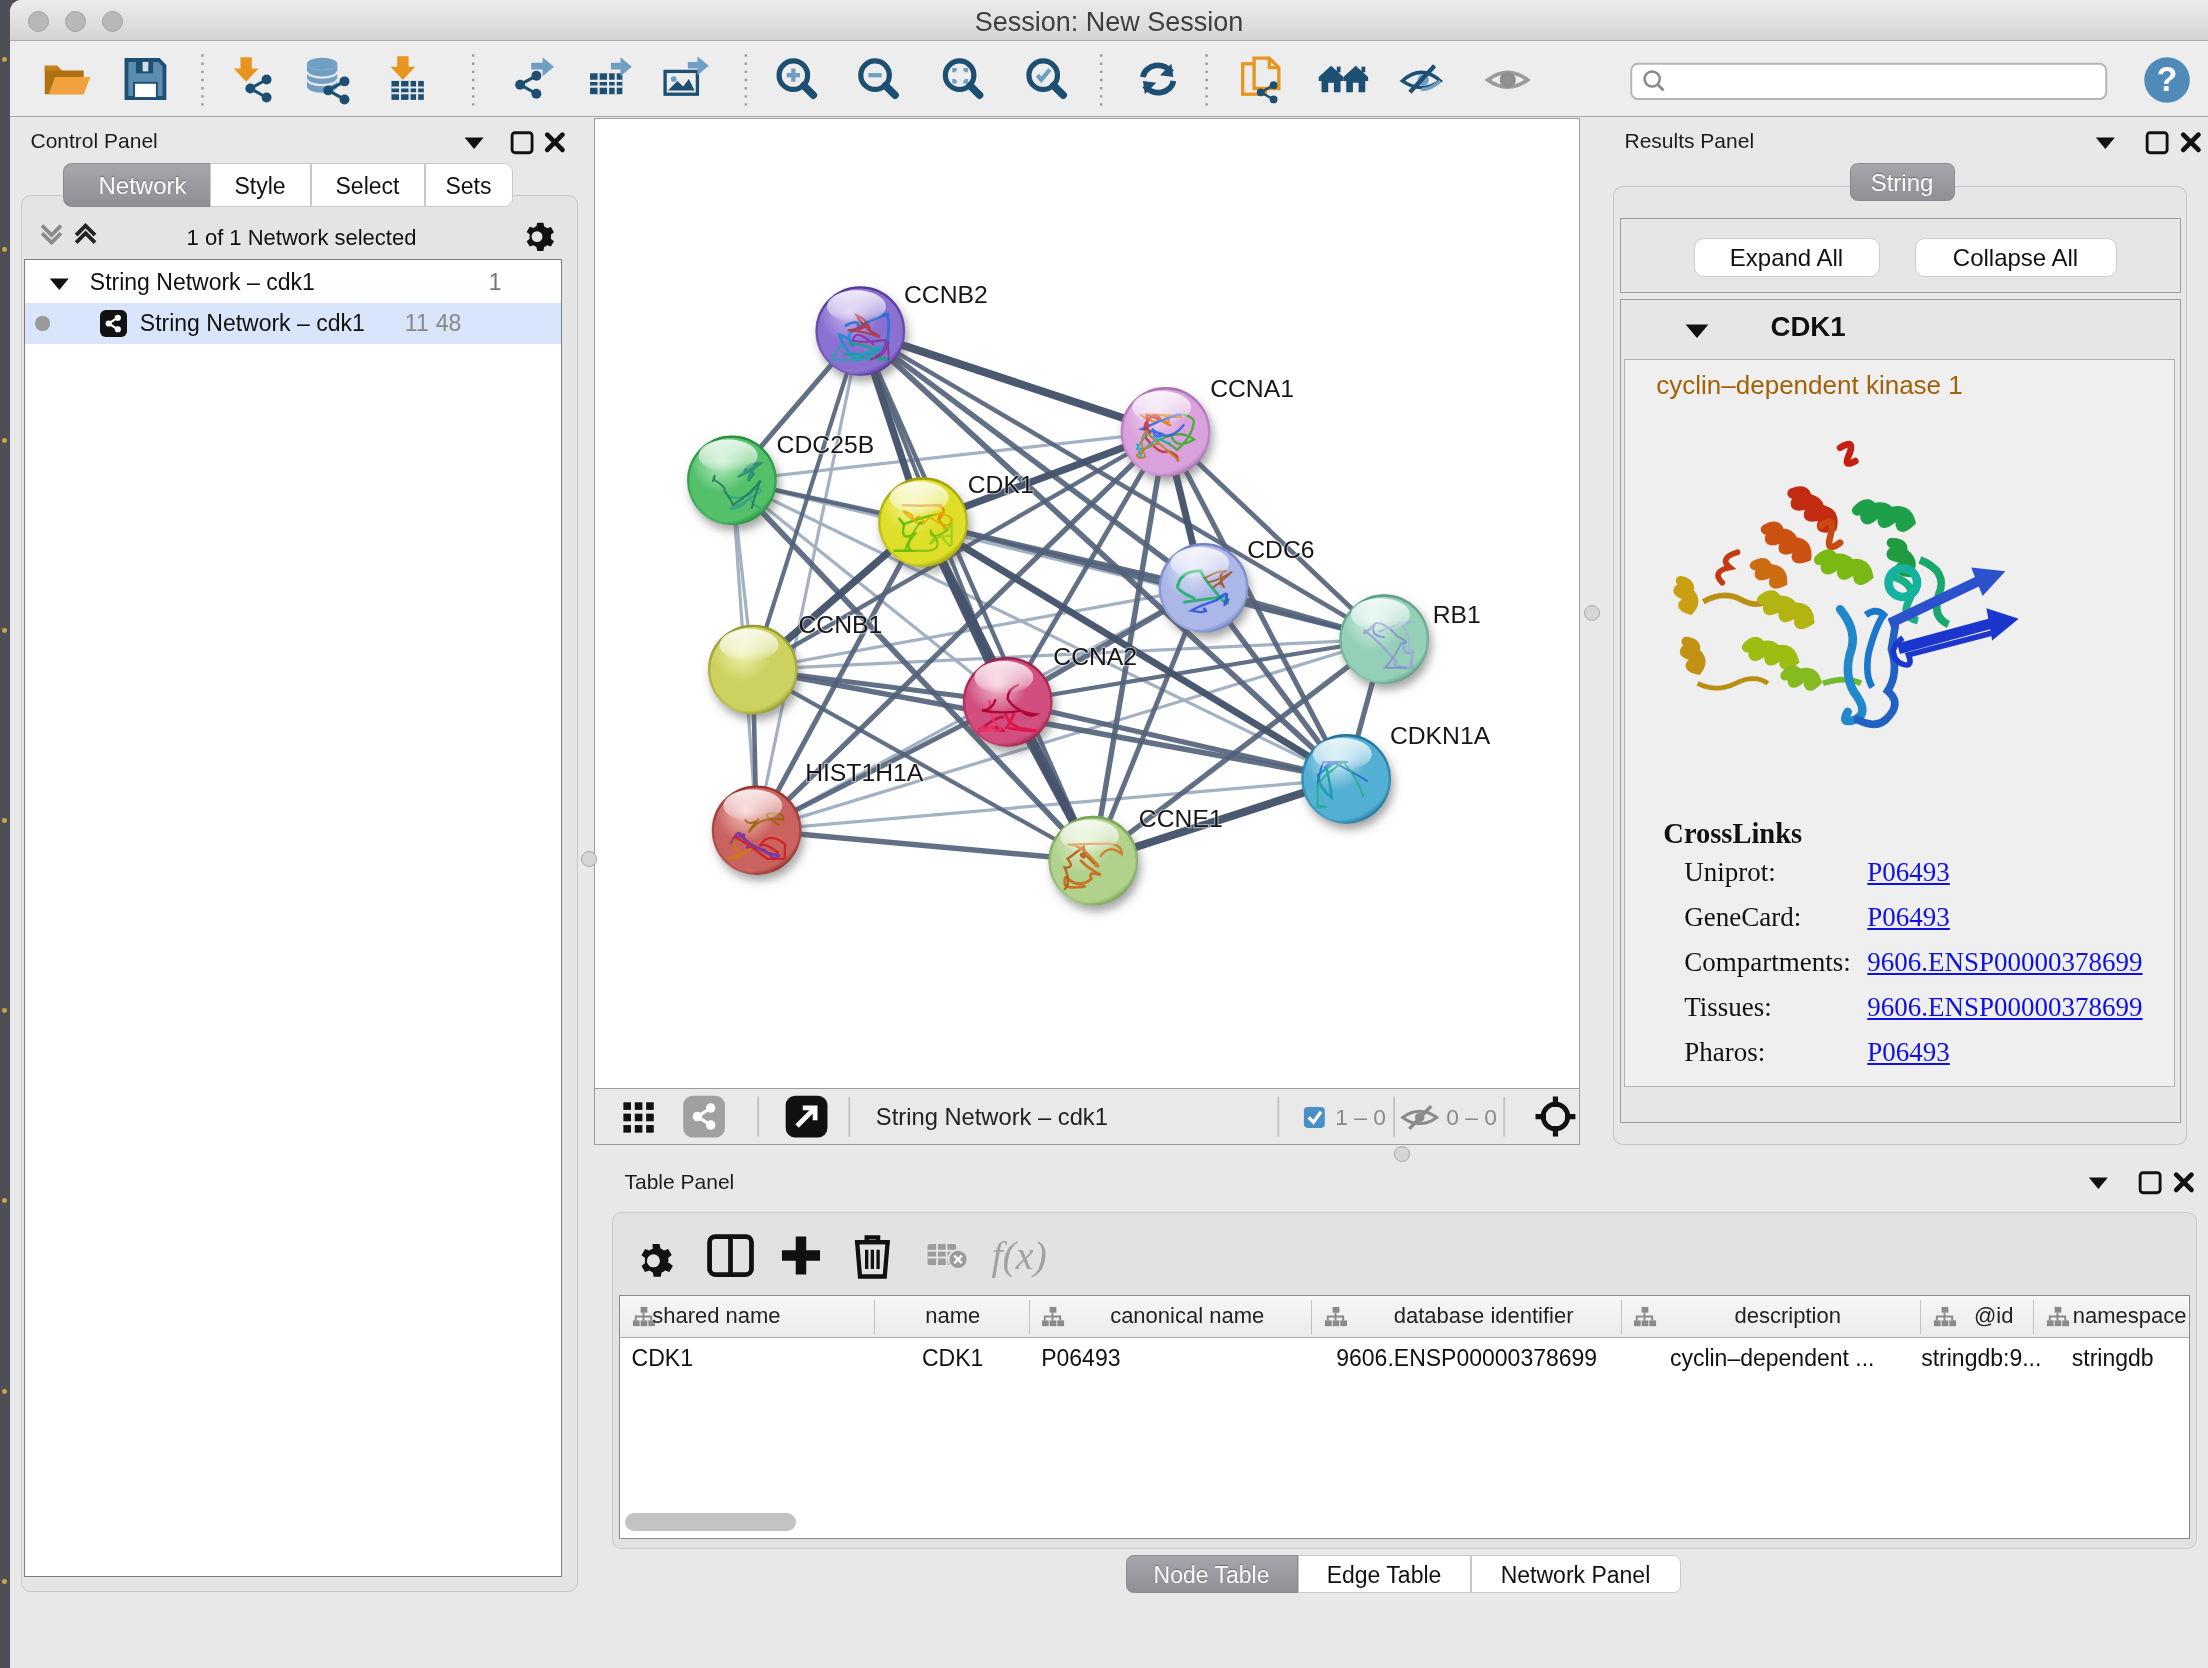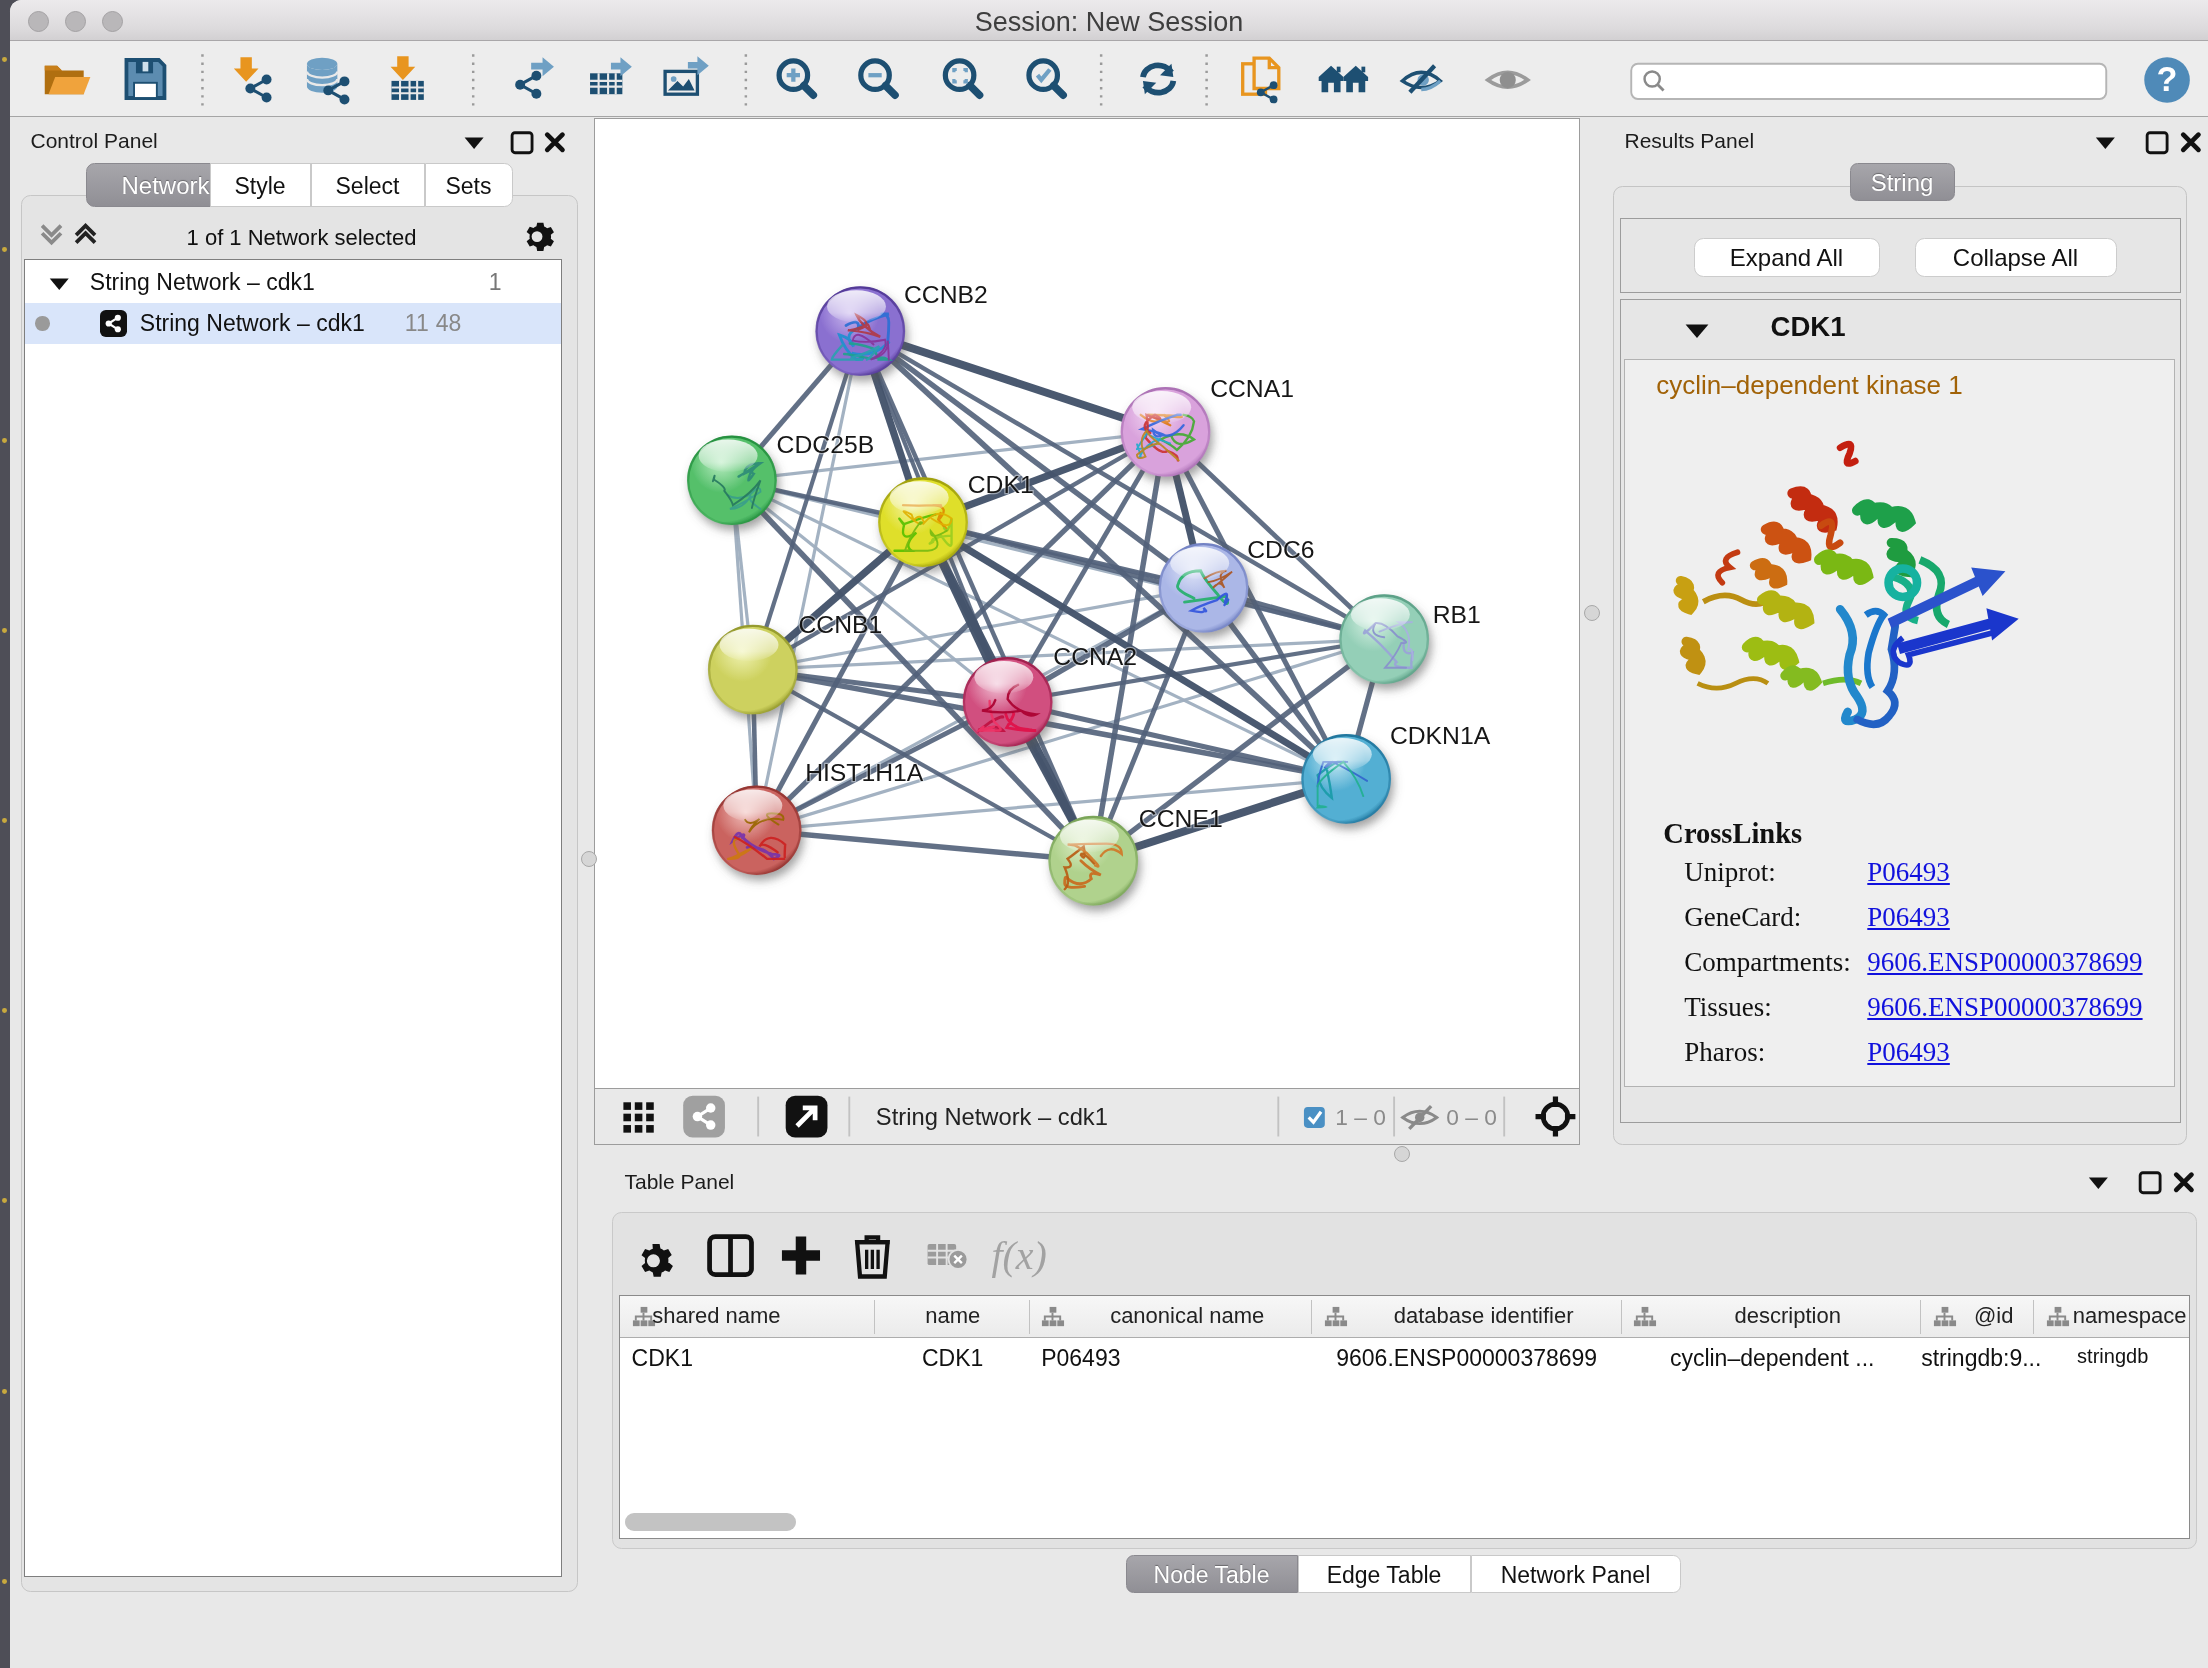--- a/index.html
+++ b/index.html
@@ -181,21 +181,21 @@
     </div>
 
  <div class="abs" style="left:0;top:118px;width:584px;height:1486px">
   <div class="abs ptitle" style="left:21px;top:11.4px">Control Panel</div>
   <svg class="abs" width="114" height="28.5" viewBox="0 0 120 30" style="left:447px;top:9.5px">
     <path d="M8,10 L28,10 L18,22 Z" fill="#111"></path>
     <rect x="58" y="5" width="21" height="21" rx="3" fill="none" stroke="#111" stroke-width="3"></rect>
     <path d="M95,7 L111,23 M111,7 L95,23" stroke="#111" stroke-width="5" stroke-linecap="round"></path>
   </svg>
 
-  <div class="tabbtn tabsel" style="left:76px;top:45px;width:160px;height:44px;line-height:44px;border-radius:8.6px 0 0 8.6px;font-size:24px">Network</div>
+  <div class="tabbtn tabsel" style="left:53px;top:45px;width:160px;height:44px;line-height:44px;border-radius:8.6px 0 0 8.6px;font-size:24px">Network</div>
   <div class="tabbtn" style="left:200px;top:45px;width:101px;height:44px;line-height:44px">Style</div>
   <div class="tabbtn" style="left:301px;top:45px;width:114px;height:44px;line-height:44px">Select</div>
   <div class="tabbtn" style="left:415px;top:45px;width:88px;height:44px;line-height:44px;border-radius:0 8.6px 8.6px 0">Sets</div>
 
   <div class="abs" style="left:11.4px;top:77px;width:557px;height:1397px;background:#e4e4e4;border:1px solid #c6c6c6;border-radius:9.5px"></div>
 
   <svg class="abs" width="67" height="34" viewBox="0 0 70 36" style="left:26px;top:102px">
    <path d="M6,6 L16,16 L26,6 M6,14 L16,24 L26,14" stroke="#8a8a8a" stroke-width="4" fill="none"></path>
    <path d="M42,16 L52,6 L62,16 M42,24 L52,14 L62,24" stroke="#222" stroke-width="4" fill="none"></path>
   </svg>
@@ -743,21 +743,21 @@
               </g>
             </svg>
             <div class="abs" style="left:1447px;top:6.7px;width:125px;text-align:center;font-size:22px;color:#222">namespace</div>
           </div>
       <div class="abs" style="left:11.4px;top:49px;font-size:23px;color:#111">CDK1</div>
           <div class="abs" style="left:255px;top:49px;width:155px;text-align:center;font-size:23px;color:#111">CDK1</div>
           <div class="abs" style="left:421px;top:49px;font-size:23px;color:#111">P06493</div>
           <div class="abs" style="left:692px;top:49px;width:309px;text-align:center;font-size:23px;color:#111">9606.ENSP00000378699</div>
           <div class="abs" style="left:1002px;top:49px;width:300px;text-align:center;font-size:23px;color:#111">cyclin–dependent ...</div>
           <div class="abs" style="left:1301px;top:49px;width:113px;text-align:center;font-size:23px;color:#111">stringdb:9...</div>
-          <div class="abs" style="left:1414px;top:49px;width:157px;text-align:center;font-size:20px;color:#111">stringdb</div>
+          <div class="abs" style="left:1414px;top:49px;width:157px;text-align:center;font-size:23px;color:#111">stringdb</div>
       <div class="abs" style="left:4.8px;top:217px;width:171px;height:18px;background:#c3c3c3;border-radius:9.5px"></div>
     </div>
   </div>
  </div>
 
  <div class="tabbtn tabsel" style="left:1116px;top:1555px;width:172px;height:38px;line-height:38px;border-radius:7.6px 0 0 7.6px">Node Table</div>
  <div class="tabbtn" style="left:1288px;top:1555px;width:173px;height:38px;line-height:38px">Edge Table</div>
  <div class="tabbtn" style="left:1461px;top:1555px;width:210px;height:38px;line-height:38px;border-radius:0 7.6px 7.6px 0">Network Panel</div>
 
 </div>

